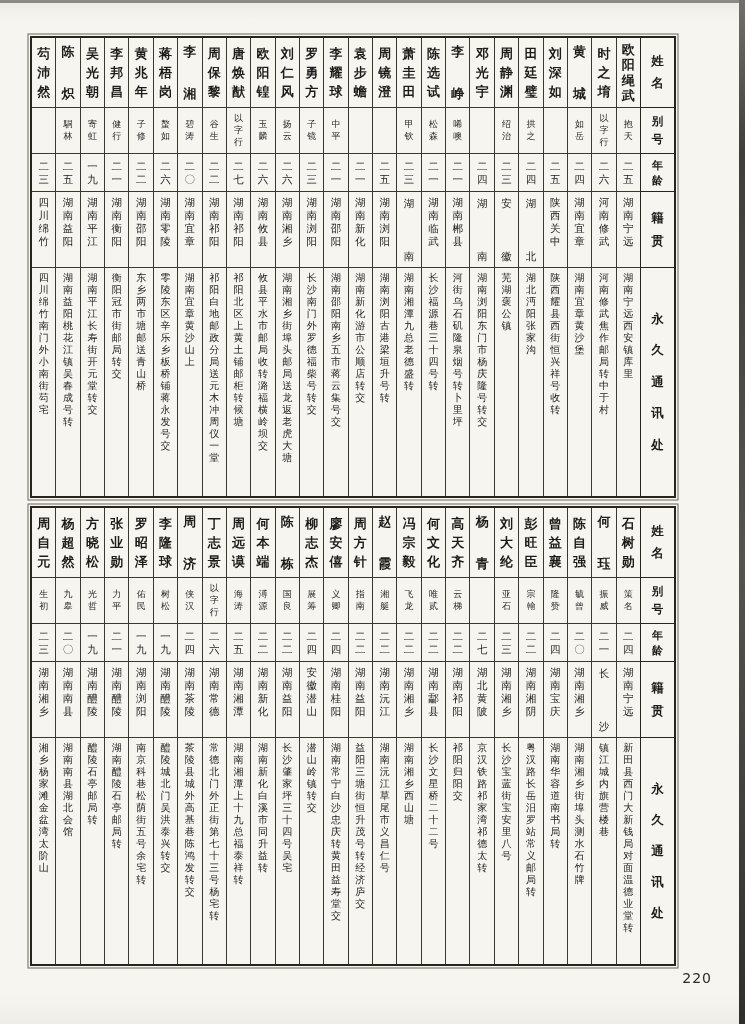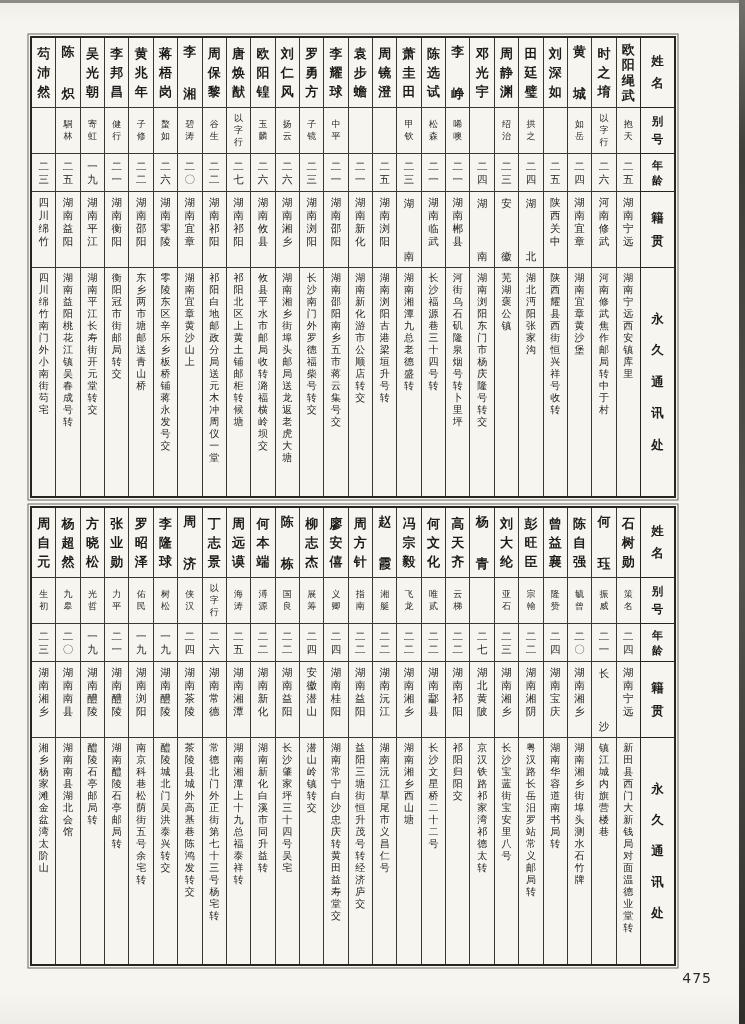--- a/index.html
+++ b/index.html
@@ -1770,15 +1770,15 @@
           <span>金</span>
           <span>盆</span>
           <span>湾</span>
           <span>太</span>
           <span>阶</span>
           <span>山</span>
         </div>
       </div>
     </div>
 
-  <div class="page-number">475</div>
+  <div class="page-number">220</div>
   <div class="edge-right"></div>
 </div>
 
 </body></html>

